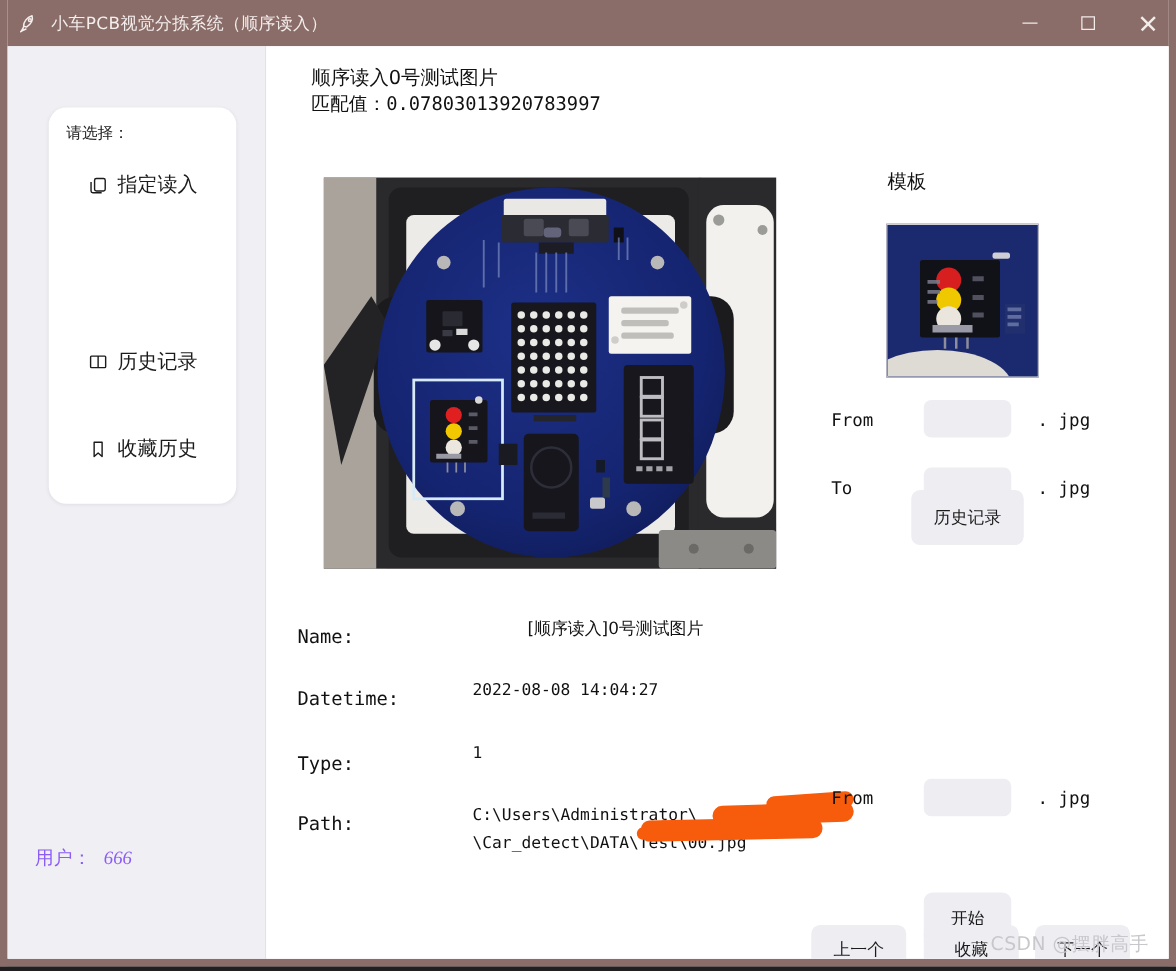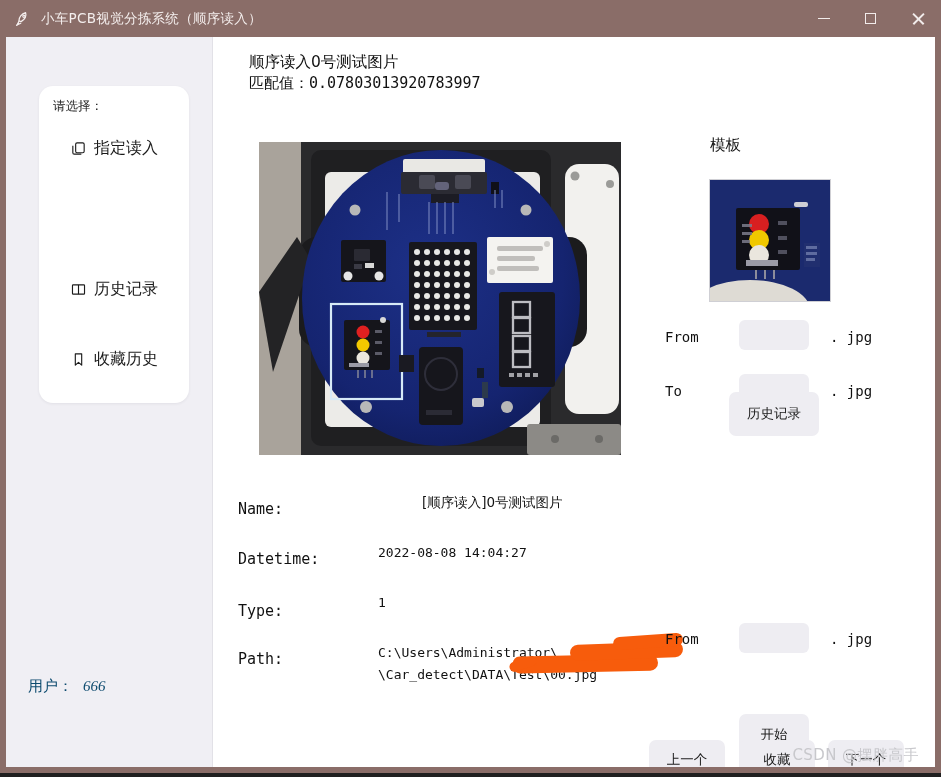--- a/index.html
+++ b/index.html
@@ -74,21 +74,21 @@
     background: #1677ff; color: #ffffff;
     box-shadow: 0 2px 7px rgba(22,119,255,.35);
   }
   #mi-0 { top: 39px; }
   #mi-1 { top: 108px; }
   #mi-2 { top: 180px; }
   #mi-3 { top: 250px; }
 
   #user-line {
     position: absolute; left: 22px; top: 640px;
-    font-size: 15px; color: #0c4a6e;
+    font-size: 15px; color: #8b5cf6;
     font-family: "DejaVu Sans", "Liberation Serif", serif;
     white-space: nowrap;
   }
   #user-line .uval { margin-left: 10px; font-family: "Liberation Serif", serif; font-style: italic; }
 
   
   #main { position: absolute; left: 207px; top: 37px; width: 722px; height: 734px; background:#fff; }
 
   #hdr-title {
     position: absolute; left: 36px; top: 15px;

